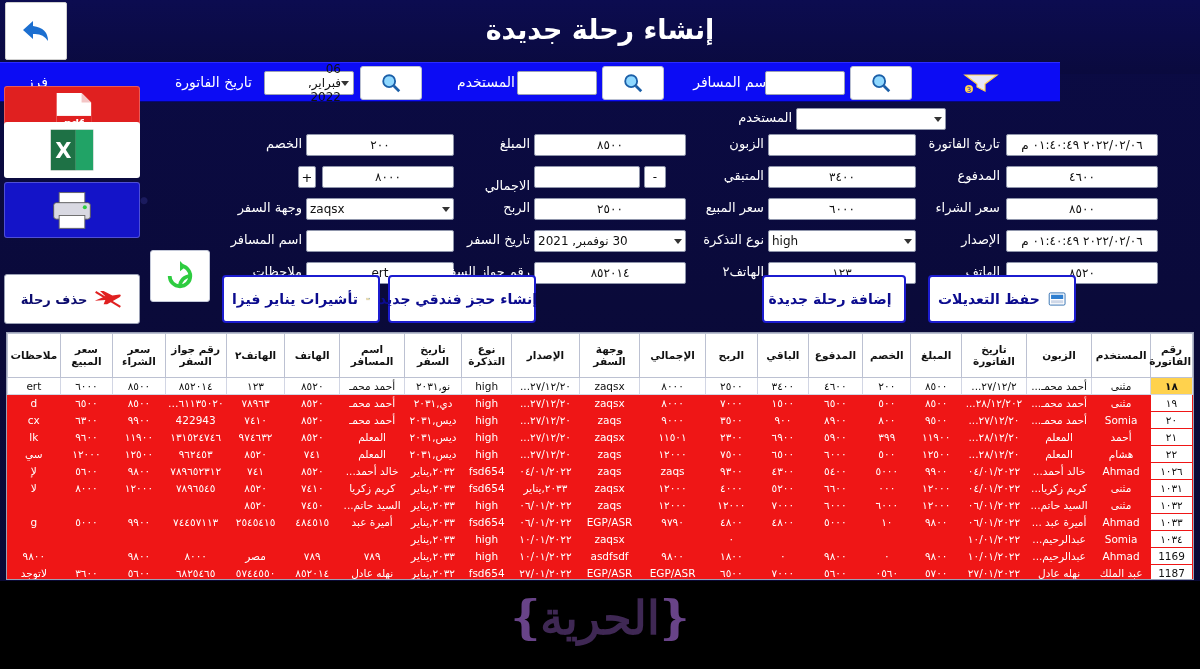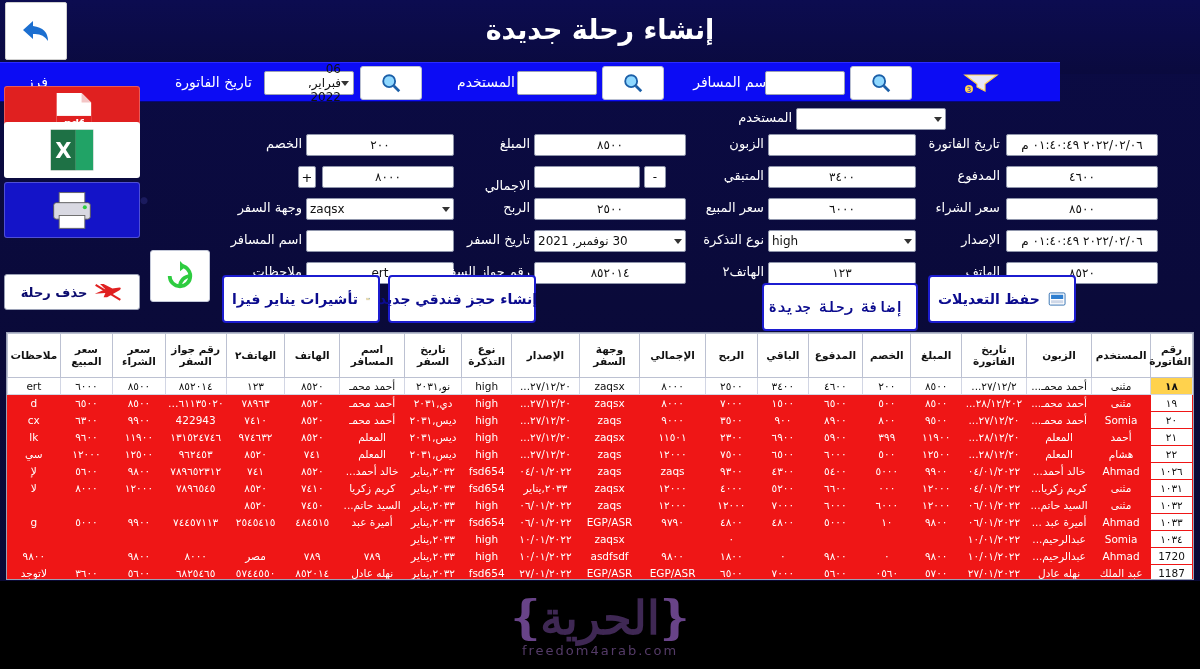--- a/index.html
+++ b/index.html
@@ -70,21 +70,21 @@
 
   
   .sidebtn {
     position: absolute; left: 4px; width: 136px; height: 56px;
     border-radius: 3px; display: flex; align-items: center; justify-content: center;
     cursor: pointer; border: 1px solid rgba(255,255,255,.25);
   }
   #btn-pdf  { top: 62px;  background: #e02020; margin-top: 24px; }
   #btn-excel{ top: 122px; background: #ffffff; }
   #btn-print{ top: 182px; background: #1414c8; }
-  #btn-delete-trip { top: 274px; left: 4px; width: 136px; height: 36px; background: #ffffff; border: 1px solid #9aa0b5; }
+  #btn-delete-trip { top: 274px; left: 4px; width: 136px; height: 50px; background: #ffffff; border: 1px solid #9aa0b5; }
   #btn-delete-trip .lbl { color: #0b0b6e; font-size: 13px; font-weight: bold; }
 
   
   .form { position: absolute; left: 146px; right: 4px; top: 104px; height: 170px; }
   .fld-label {
     position: absolute; color: #ffffff; font-size: 13px; text-align: right;
   }
   .fld-input {
     position: absolute; height: 22px; background: #ffffff; border: 1px solid #8f95ab;
     border-radius: 2px; color: #111; font-size: 12px; text-align: center;
@@ -343,21 +343,21 @@
       <rect x="16" y="11" width="9" height="15" fill="#e0a020"></rect>
       <circle cx="27" cy="9" r="5" fill="#e02020"></circle>
       <rect x="5" y="9" width="3" height="3" fill="#ffffff"></rect>
       <rect x="10" y="9" width="3" height="3" fill="#ffffff"></rect>
       <rect x="5" y="15" width="3" height="3" fill="#ffffff"></rect>
       <rect x="10" y="15" width="3" height="3" fill="#ffffff"></rect>
     </svg>
     <span class="lbl">إنشاء حجز فندقي جديد</span>
   </div>
 
-  <div class="actbtn" style="left:762px; top:283px; width:156px;font-family:Liberation Mono, monospace;">
+  <div class="actbtn" style="left:762px; top:275px; width:144px;">
     <svg viewBox="0 0 30 30" width="28" height="28">
       <circle cx="15" cy="15" r="12" fill="#2f8fd0" stroke="#124a77" stroke-width="1.5"></circle>
       <path d="M15 3 Q8 15 15 27 Q22 15 15 3Z" fill="#2ecc40" opacity=".8"></path>
       <ellipse cx="15" cy="15" rx="12" ry="5" fill="none" stroke="#124a77" stroke-width="1"></ellipse>
     </svg>
     <span class="lbl">إضافة رحلة جديدة</span>
   </div>
 
   <div class="actbtn" style="left:928px; top:275px; width:148px;">
     <svg viewBox="0 0 30 26" width="28" height="24">
@@ -643,21 +643,21 @@
             <td>٢٠٣٣,يناير</td>
             <td></td>
             <td></td>
             <td></td>
             <td></td>
             <td></td>
             <td></td>
             <td></td>
           </tr>
           <tr class="red">
-            <td class="idcell">1720</td>
+            <td class="idcell">1169</td>
             <td>Ahmad</td>
             <td>عبدالرحيم...</td>
             <td>١٠/٠١/٢٠٢٢</td>
             <td>٩٨٠٠</td>
             <td>٠</td>
             <td>٩٨٠٠</td>
             <td>٠</td>
             <td>١٨٠٠</td>
             <td>٩٨٠٠</td>
             <td>asdfsdf</td>
@@ -696,16 +696,15 @@
             <td>لاتوجد</td>
           </tr>
         </tbody>
     </table>
   </div>
 
   <div class="footer">
     <div class="wm">
       <span class="brace">{</span><span>الحرية</span><span class="brace">}</span>
     </div>
-    <div class="wm-sub">freedom4arab.com</div>
   </div>
 
 </div>
 
 </body></html>

